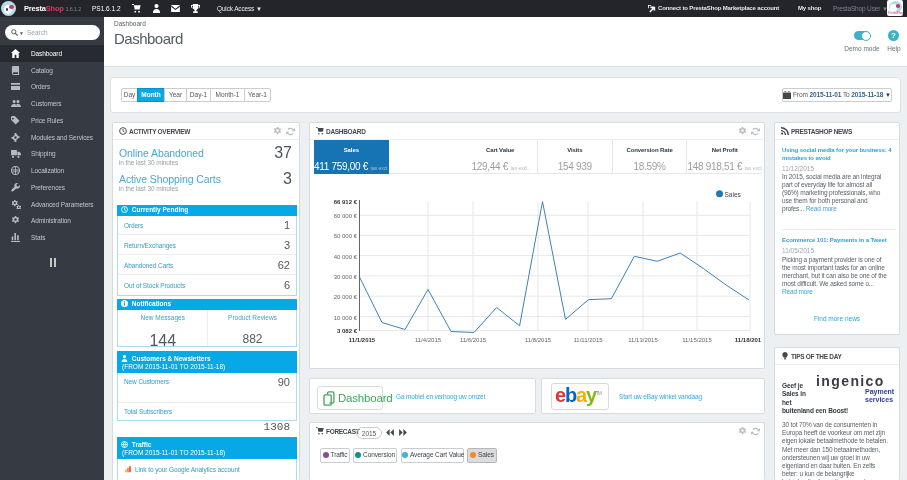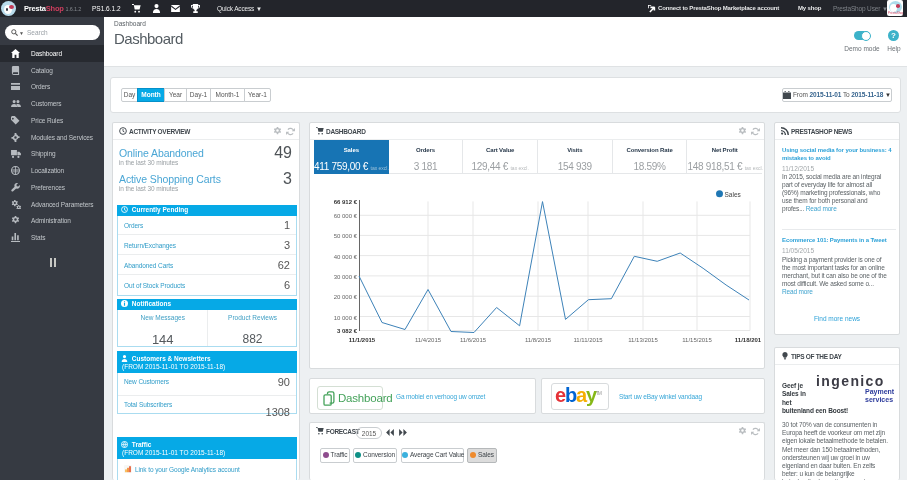--- a/index.html
+++ b/index.html
@@ -210,21 +210,21 @@
   <svg style="position:absolute;right:17px;top:4px;" width="9" height="9" viewBox="0 0 10 10">
       <path fill="#b9bdc0" d="M4.2 0h1.6l.2 1.2a3.2 3.2 0 011 .6l1.2-.5.8 1.4-1 .8a3.2 3.2 0 010 1l1 .8-.8 1.4-1.2-.5a3.2 3.2 0 01-1 .6L5.8 8H4.2L4 6.8a3.2 3.2 0 01-1-.6l-1.2.5L1 5.3l1-.8a3.2 3.2 0 010-1L1 2.7l.8-1.4 1.2.5a3.2 3.2 0 011-.6zM5 2.6A1.4 1.4 0 105 5.4 1.4 1.4 0 005 2.6z"></path>
     </svg>
   <svg style="position:absolute;right:4px;top:4px;" width="9" height="9" viewBox="0 0 10 10">
       <path fill="none" stroke="#b9bdc0" stroke-width="1.3" d="M8.4 4.1A3.6 3.6 0 002.1 2.9"></path>
       <path fill="#b9bdc0" d="M9.9 1.2v3.4H6.5z"></path>
       <path fill="none" stroke="#b9bdc0" stroke-width="1.3" d="M1.6 5.9A3.6 3.6 0 007.9 7.1"></path>
       <path fill="#b9bdc0" d="M.1 8.8V5.4h3.4z"></path>
     </svg>
   <div class="biglnk" style="top:24px;">Online Abandoned</div>
-  <div class="bigval" style="top:21px;">49</div>
+  <div class="bigval" style="top:21px;">37</div>
   <div class="subtx" style="top:36px;">in the last 30 minutes</div>
   <div class="biglnk" style="top:50px;">Active Shopping Carts</div>
   <div class="bigval" style="top:47px;">3</div>
   <div class="subtx" style="top:62px;">in the last 30 minutes</div>
   <div class="sbar" style="left:4px;top:82px;width:180px;height:10.5px;line-height:10.5px;"><svg class="hicon" style="margin-left:4px;" width="7" height="7" viewBox="0 0 10 10">
         <circle cx="5" cy="5" r="4.2" fill="none" stroke="#fff" stroke-width="1.3"></circle>
         <path d="M5 2.3V5.3L6.9 6.4" fill="none" stroke="#fff" stroke-width="1.2"></path>
       </svg> Currently Pending</div>
   <div class="dtable" style="left:4px;top:92.5px;width:180px;">
     <div class="drow" style="height:19.5px;">
@@ -246,37 +246,37 @@
   </div>
   <div class="sbar" style="left:4px;top:176px;width:180px;height:10.5px;line-height:10.5px;"><svg class="hicon" style="margin-left:4px;" width="7" height="7" viewBox="0 0 10 10">
         <circle cx="5" cy="5" r="5" fill="#fff"></circle>
         <rect x="4.2" y="1.8" width="1.6" height="1.6" fill="#06a9e6"></rect>
         <rect x="4.2" y="4.2" width="1.6" height="4" fill="#06a9e6"></rect>
       </svg> Notifications</div>
   <div class="dtable" style="left:4px;top:186.5px;width:180px;height:37px;">
     <div style="position:absolute;left:0;top:0;width:89.5px;height:100%;border-right:1px solid #ebedee;"></div>
     <div style="position:absolute;left:0;top:4.5px;width:89.5px;text-align:center;font-size:6.5px;color:#3f9fc4;">New Messages</div>
     <div style="position:absolute;left:89.5px;top:4.5px;width:90px;text-align:center;font-size:6.5px;color:#3f9fc4;">Product Reviews</div>
-    <div style="position:absolute;left:0;top:22px;width:89.5px;text-align:center;font-size:13px;color:#54595d;">144</div>
+    <div style="position:absolute;left:0;top:22px;width:89.5px;text-align:center;font-size:16px;color:#54595d;">144</div>
     <div style="position:absolute;left:89.5px;top:22px;width:90px;text-align:center;font-size:12px;color:#54595d;">882</div>
   </div>
   <div class="sbar" style="left:4px;top:228px;width:180px;height:22px;">
       <div style="margin:3px 0 0 4px;"><svg class="hicon" width="7" height="7" viewBox="0 0 10 10">
           <path fill="#fff" d="M5 0a2.3 2.3 0 110 4.6A2.3 2.3 0 015 0zM1 10c0-3 1.6-4.4 4-4.4S9 7 9 10z"></path>
         </svg> Customers &amp; Newsletters</div>
       <div style="margin:1px 0 0 5px;font-size:6.5px;font-weight:normal;">(FROM 2015-11-01 TO 2015-11-18)</div>
     </div>
   <div class="dtable" style="left:4px;top:250px;width:180px;">
-    <div class="drow" style="height:23px;">
+    <div class="drow" style="height:30px;">
         <span class="dlbl" style="top:5px;">New Customers</span>
         <span class="dval" style="top:2.5px;">90</span>
       </div>
     <div class="drow" style="height:17px;border-bottom:none;">
         <span class="dlbl" style="top:5px;">Total Subscribers</span>
-        <span class="dval" style="top:10px;">1308</span>
+        <span class="dval" style="top:18px;font-family:Liberation Mono, monospace;">1308</span>
       </div>
   </div>
   <div class="sbar" style="left:4px;top:314px;width:180px;height:22px;">
       <div style="margin:3px 0 0 4px;"><svg class="hicon" width="7" height="7" viewBox="0 0 10 10">
           <circle cx="5" cy="5" r="4.4" fill="none" stroke="#fff" stroke-width="1.2"></circle>
           <path d="M1 5h8M5 1a6 6 0 010 8M5 1a6 6 0 000 8" fill="none" stroke="#fff" stroke-width="1"></path>
         </svg> Traffic</div>
       <div style="margin:1px 0 0 5px;font-size:6.5px;font-weight:normal;">(FROM 2015-11-01 TO 2015-11-18)</div>
     </div>
   <div class="dtable" style="left:4px;top:336px;width:180px;height:22px;">
@@ -300,24 +300,20 @@
   <svg style="position:absolute;right:4px;top:4px;" width="9" height="9" viewBox="0 0 10 10">
       <path fill="none" stroke="#b9bdc0" stroke-width="1.3" d="M8.4 4.1A3.6 3.6 0 002.1 2.9"></path>
       <path fill="#b9bdc0" d="M9.9 1.2v3.4H6.5z"></path>
       <path fill="none" stroke="#b9bdc0" stroke-width="1.3" d="M1.6 5.9A3.6 3.6 0 007.9 7.1"></path>
       <path fill="#b9bdc0" d="M.1 8.8V5.4h3.4z"></path>
     </svg>
   <div style="position:absolute;left:4px;top:17px;width:448px;height:34px;border-bottom:1px solid #e5e7e9;">
     <div class="tabcell" style="left:0;width:74.6px;background:#1774b4;border-right:none;">
         <div class="tablbl" style="color:#fff;">Sales</div>
         <div class="tabval" style="color:#fff;">411 759,00 € <span class="taxex" style="color:#9fc3da;">tax excl.</span></div>
-      </div>
-    <div class="tabcell" style="left:74.6px;width:74.7px;">
-        <div class="tablbl">Orders</div>
-        <div class="tabval">3 181</div>
       </div>
     <div class="tabcell" style="left:149.3px;width:74.7px;">
         <div class="tablbl">Cart Value</div>
         <div class="tabval">129,44 € <span class="taxex">tax excl.</span></div>
       </div>
     <div class="tabcell" style="left:224px;width:74.7px;">
         <div class="tablbl">Visits</div>
         <div class="tabval">154 939</div>
       </div>
     <div class="tabcell" style="left:298.7px;width:74.7px;">

